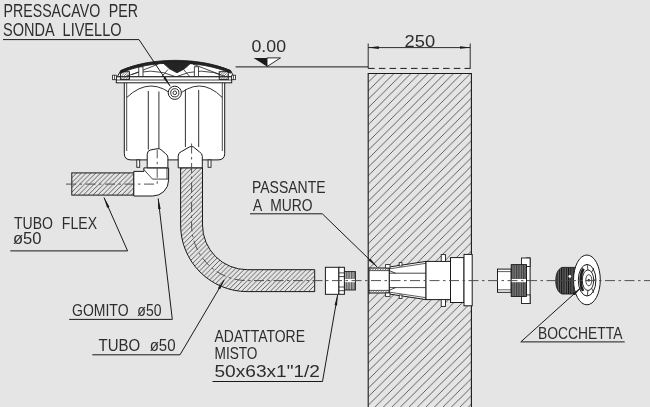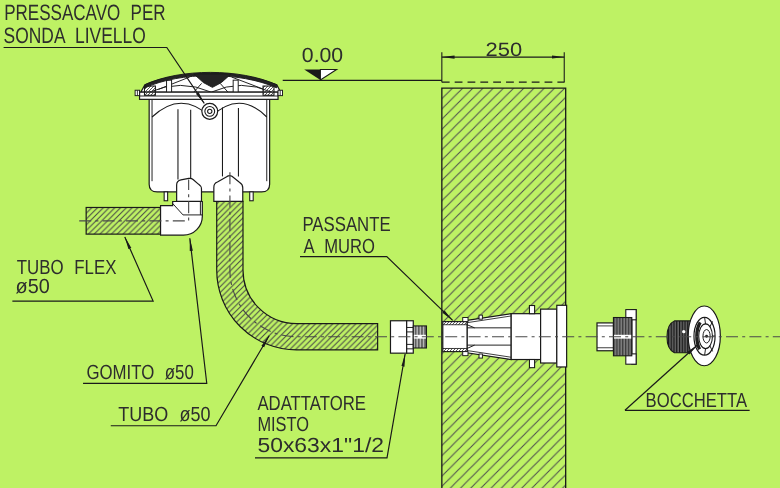--- a/index.html
+++ b/index.html
@@ -1,16 +1,16 @@
 <!DOCTYPE html>
 <html><head>
 <meta charset="utf-8">
 <style>
   html,body{margin:0;padding:0;background:#ffffff;}
-  #stage{position:relative;width:650px;height:407px;background:#bef264;overflow:hidden;}
+  #stage{position:relative;width:650px;height:407px;background:#e5e5e5;overflow:hidden;}
   svg{position:absolute;left:0;top:0;}
   text{font-family:"Liberation Sans","DejaVu Sans",sans-serif;fill:#2d2d2d;word-spacing:6px;}
   .lbl{font-size:17px;}
   .lbl-big{font-size:18.5px;}
   .dim{font-size:17px;}
   .dim-sm{font-size:16px;}
 </style>
 </head>
 <body>
 

